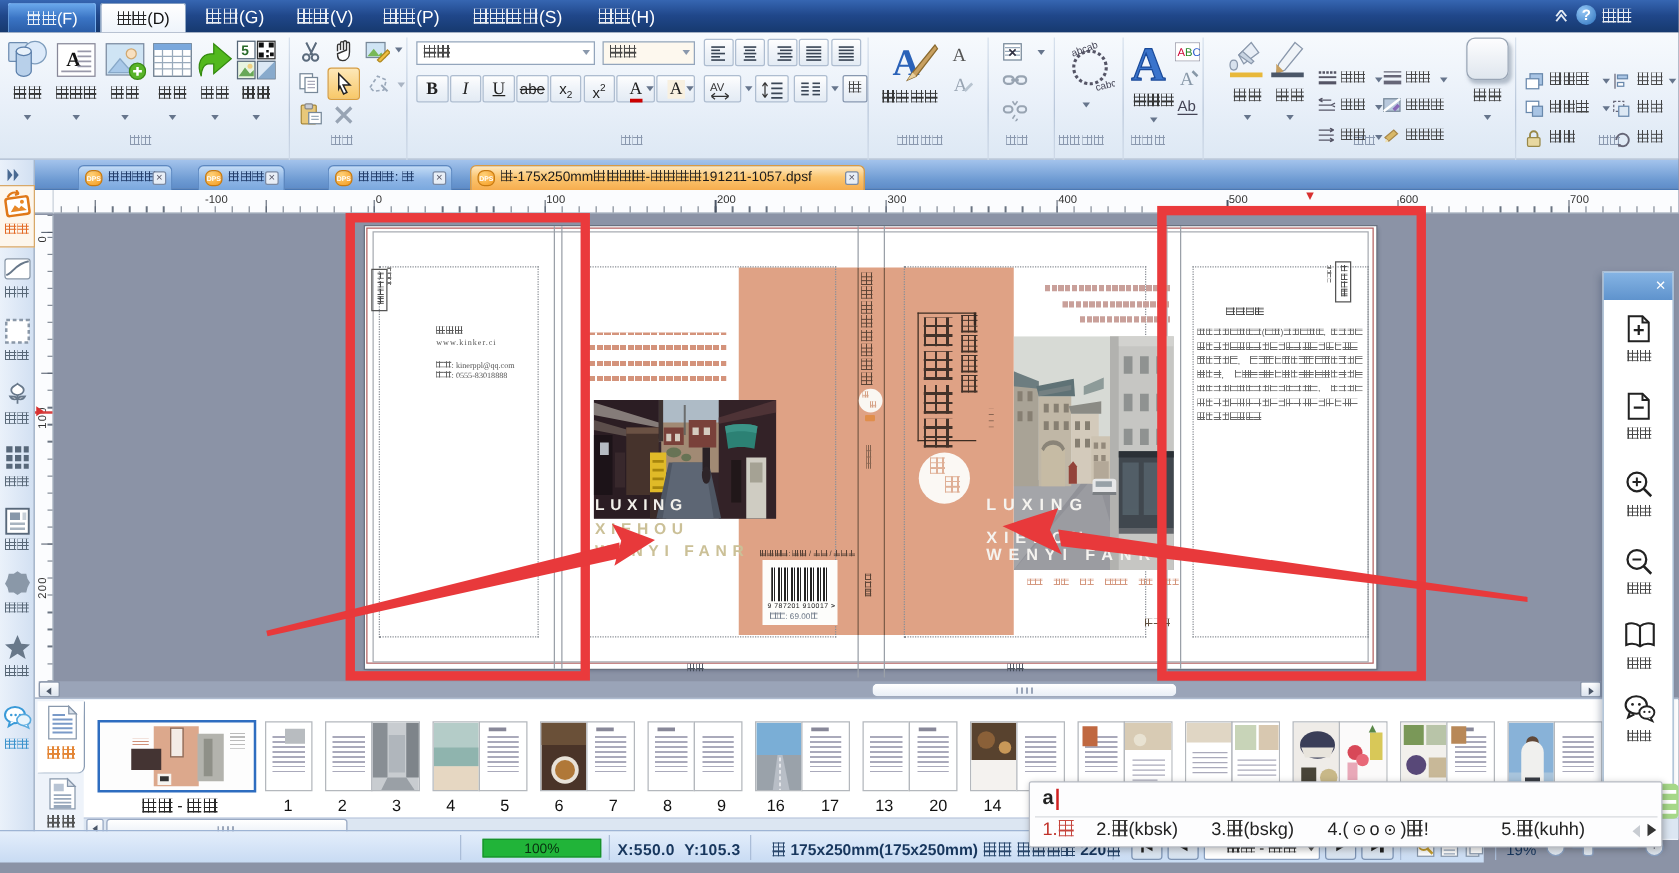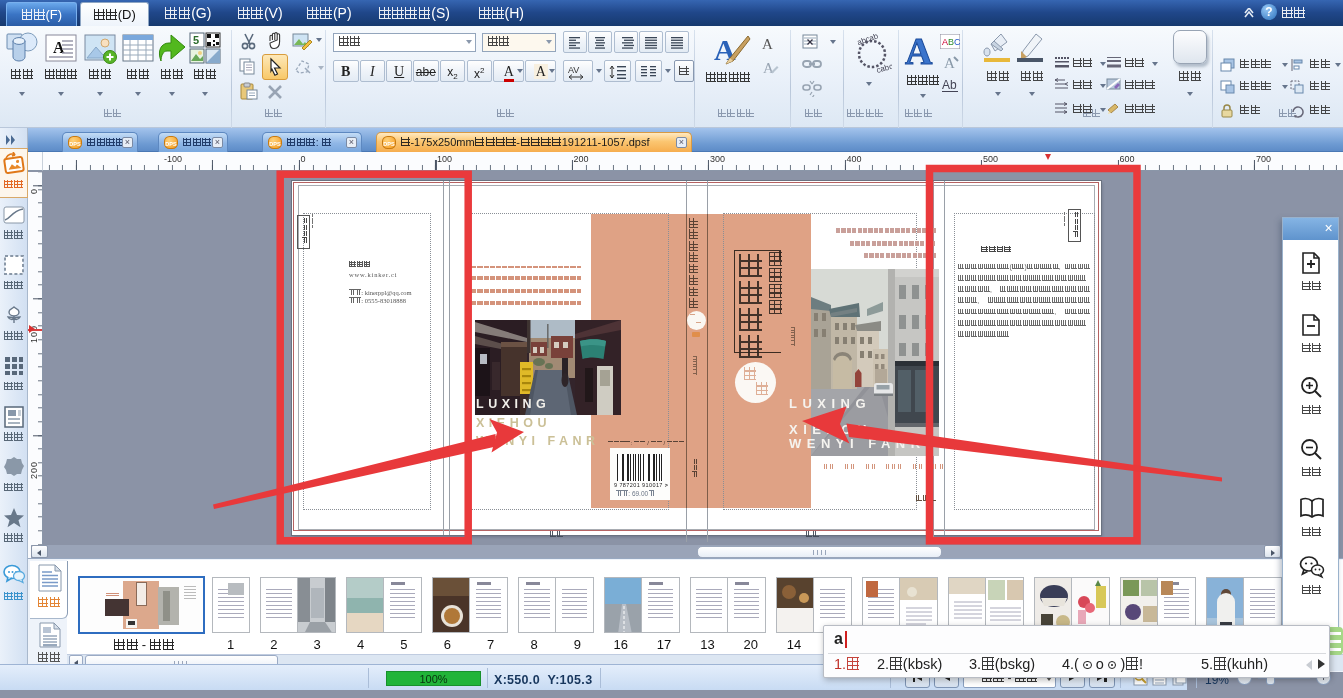--- a/index.html
+++ b/index.html
@@ -1064,20 +1064,21 @@
 </div>
 <div class="ab" style="left:0;top:664px;width:1187px;height:26px;background:linear-gradient(#e4eefb,#c8dbf3);border-top:1px solid #9eb4d4;font-size:12.5px;color:#17365d">
 <div class="ab" style="left:368px;top:3px;width:1px;height:20px;background:#aabdd8"></div>
 <div class="ab" style="left:487px;top:3px;width:1px;height:20px;background:#aabdd8"></div>
 <div class="ab" style="left:600px;top:3px;width:1px;height:20px;background:#aabdd8"></div>
 <div class="ab" style="left:890px;top:3px;width:1px;height:20px;background:#aabdd8"></div>
 <div class="ab" style="left:1120px;top:3px;width:1px;height:20px;background:#aabdd8"></div>
 <div class="ab" style="left:1196px;top:3px;width:1px;height:20px;background:#aabdd8"></div>
 <div class="ab" style="left:386px;top:6px;width:95px;height:15px;background:#21b439;border:1px solid #18912c;color:#08300f;font-size:11px;text-align:center;line-height:14px">100%</div>
 <div class="ab" style="left:494px;top:8px;font-weight:bold;letter-spacing:.3px">X:550.0&nbsp;&nbsp;Y:105.3</div>
+<div class="ab" style="left:617px;top:8px;font-weight:bold"><span class="cj"></span> 175x250mm(175x250mm) <span class="cj"></span><span class="cj"></span> <span class="cj"></span><span class="cj"></span><span class="cj"></span><span class="cj"></span> 220<span class="cj"></span></div>
 <div class="navbtn" style="left:905px;top:3px;width:25px;text-align:center;line-height:17px"><span style="display:inline-block;width:2.5px;height:9px;background:#222;vertical-align:-1px"></span><span style="display:inline-block;width:0;height:0;border-top:4.5px solid transparent;border-bottom:4.5px solid transparent;border-right:7px solid #222"></span></div>
 <div class="navbtn" style="left:934px;top:3px;width:25px;text-align:center;line-height:17px"><span style="display:inline-block;width:0;height:0;border-top:4.5px solid transparent;border-bottom:4.5px solid transparent;border-right:7px solid #222"></span></div>
 <div class="ab" style="left:963px;top:3px;width:93px;height:20px;background:#fff;border:1px solid #8aa0c0;border-radius:2px;font-size:12px;line-height:18px;text-align:center;color:#222"><span class="cj"></span><span class="cj"></span> - <span class="cj"></span><span class="cj"></span><span class="ab" style="right:3px;top:8px;width:0;height:0;border-left:3.5px solid transparent;border-right:3.5px solid transparent;border-top:4.5px solid #555"></span></div>
 <div class="navbtn" style="left:1060px;top:3px;width:25px;text-align:center;line-height:17px"><span style="display:inline-block;width:0;height:0;border-top:4.5px solid transparent;border-bottom:4.5px solid transparent;border-left:7px solid #222"></span></div>
 <div class="navbtn" style="left:1089px;top:3px;width:26px;text-align:center;line-height:17px"><span style="display:inline-block;width:0;height:0;border-top:4.5px solid transparent;border-bottom:4.5px solid transparent;border-left:7px solid #222"></span><span style="display:inline-block;width:2.5px;height:9px;background:#222;vertical-align:-1px"></span></div>
 <svg class="ab" style="left:1133px;top:4px" width="58" height="18" viewBox="0 0 58 18">
         <rect x="1" y="2" width="13" height="14" fill="#fff" stroke="#8898ac"></rect>
         <circle cx="6" cy="7" r="4" fill="none" stroke="#c8a030" stroke-width="1.6"></circle>
         <path d="M9 10l4 4" stroke="#c8a030" stroke-width="2"></path>
         <rect x="20" y="2" width="13" height="14" fill="#fff" stroke="#8898ac"></rect>

